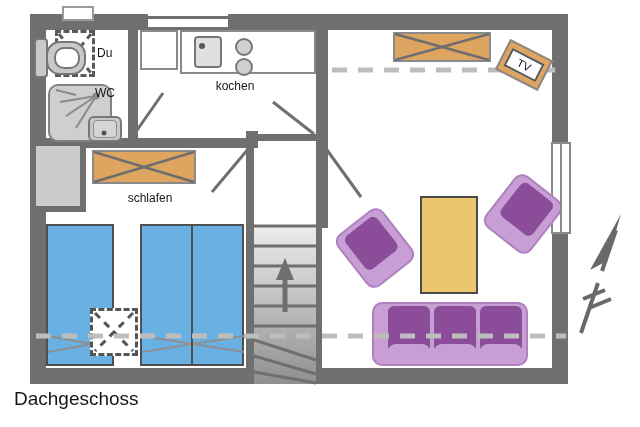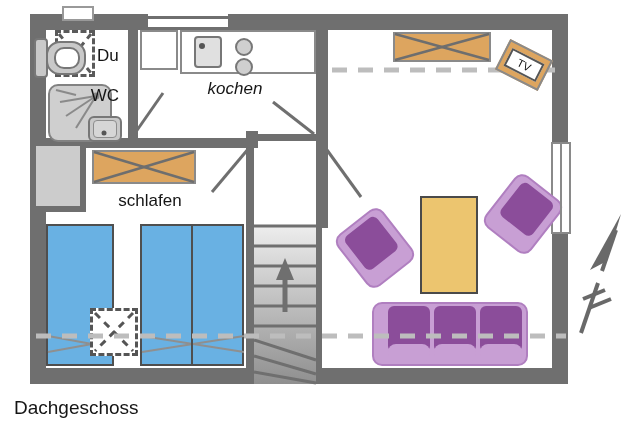--- a/index.html
+++ b/index.html
@@ -2,21 +2,21 @@
 <html><head>
 <meta charset="utf-8">
 <style>
   html,body{margin:0;padding:0;background:#fff;}
   #plan{position:relative;width:640px;height:427px;background:#fff;overflow:hidden;
         font-family:"Liberation Sans",sans-serif;}
   .abs{position:absolute;box-sizing:border-box;}
   .wall{background:#6f6f6f;z-index:5;}
   .win{background:#fff;z-index:6;}
   .furn{z-index:10;}
-  .lbl{position:absolute;color:#151515;font-size:17px;z-index:60;text-align:center;
+  .lbl{position:absolute;color:#151515;font-size:12px;z-index:60;text-align:center;
        white-space:nowrap;line-height:1;}
   .svgfull{position:absolute;left:0;top:0;pointer-events:none;}
 </style>
 </head>
 <body>
 
 <div id="plan">
 
   <div class="abs wall" style="left:30px;top:14px;width:538px;height:16px;"></div>
   <div class="abs wall" style="left:30px;top:14px;width:16px;height:370px;"></div>
@@ -148,17 +148,17 @@
     </g>
   </svg>
 
   <div class="abs" style="left:500px;top:48px;width:48px;height:34px;background:#dda55f;border:2px solid #8a8a8a;transform:rotate(27deg);z-index:55;">
     <div class="abs" style="left:4px;top:5px;width:36px;height:20px;background:#fff;border:2px solid #555;
          display:flex;align-items:center;justify-content:center;font-size:11px;color:#111;">TV</div>
   </div>
 
   <div class="lbl" style="left:97px;top:47px;">Du</div>
   <div class="lbl" style="left:82px;top:87px;width:46px;">WC</div>
-  <div class="lbl" style="left:185px;top:80px;width:100px;font-style:italic;">kochen</div>
+  <div class="lbl" style="left:185px;top:80px;width:100px;">kochen</div>
   <div class="lbl" style="left:98px;top:192px;width:104px;">schlafen</div>
-  <div class="lbl" style="left:14px;top:398px;font-size:19px;text-align:left;">Dachgeschoss</div>
+  <div class="lbl" style="left:14px;top:389px;font-size:19px;text-align:left;">Dachgeschoss</div>
 
 </div>
 
 </body></html>

